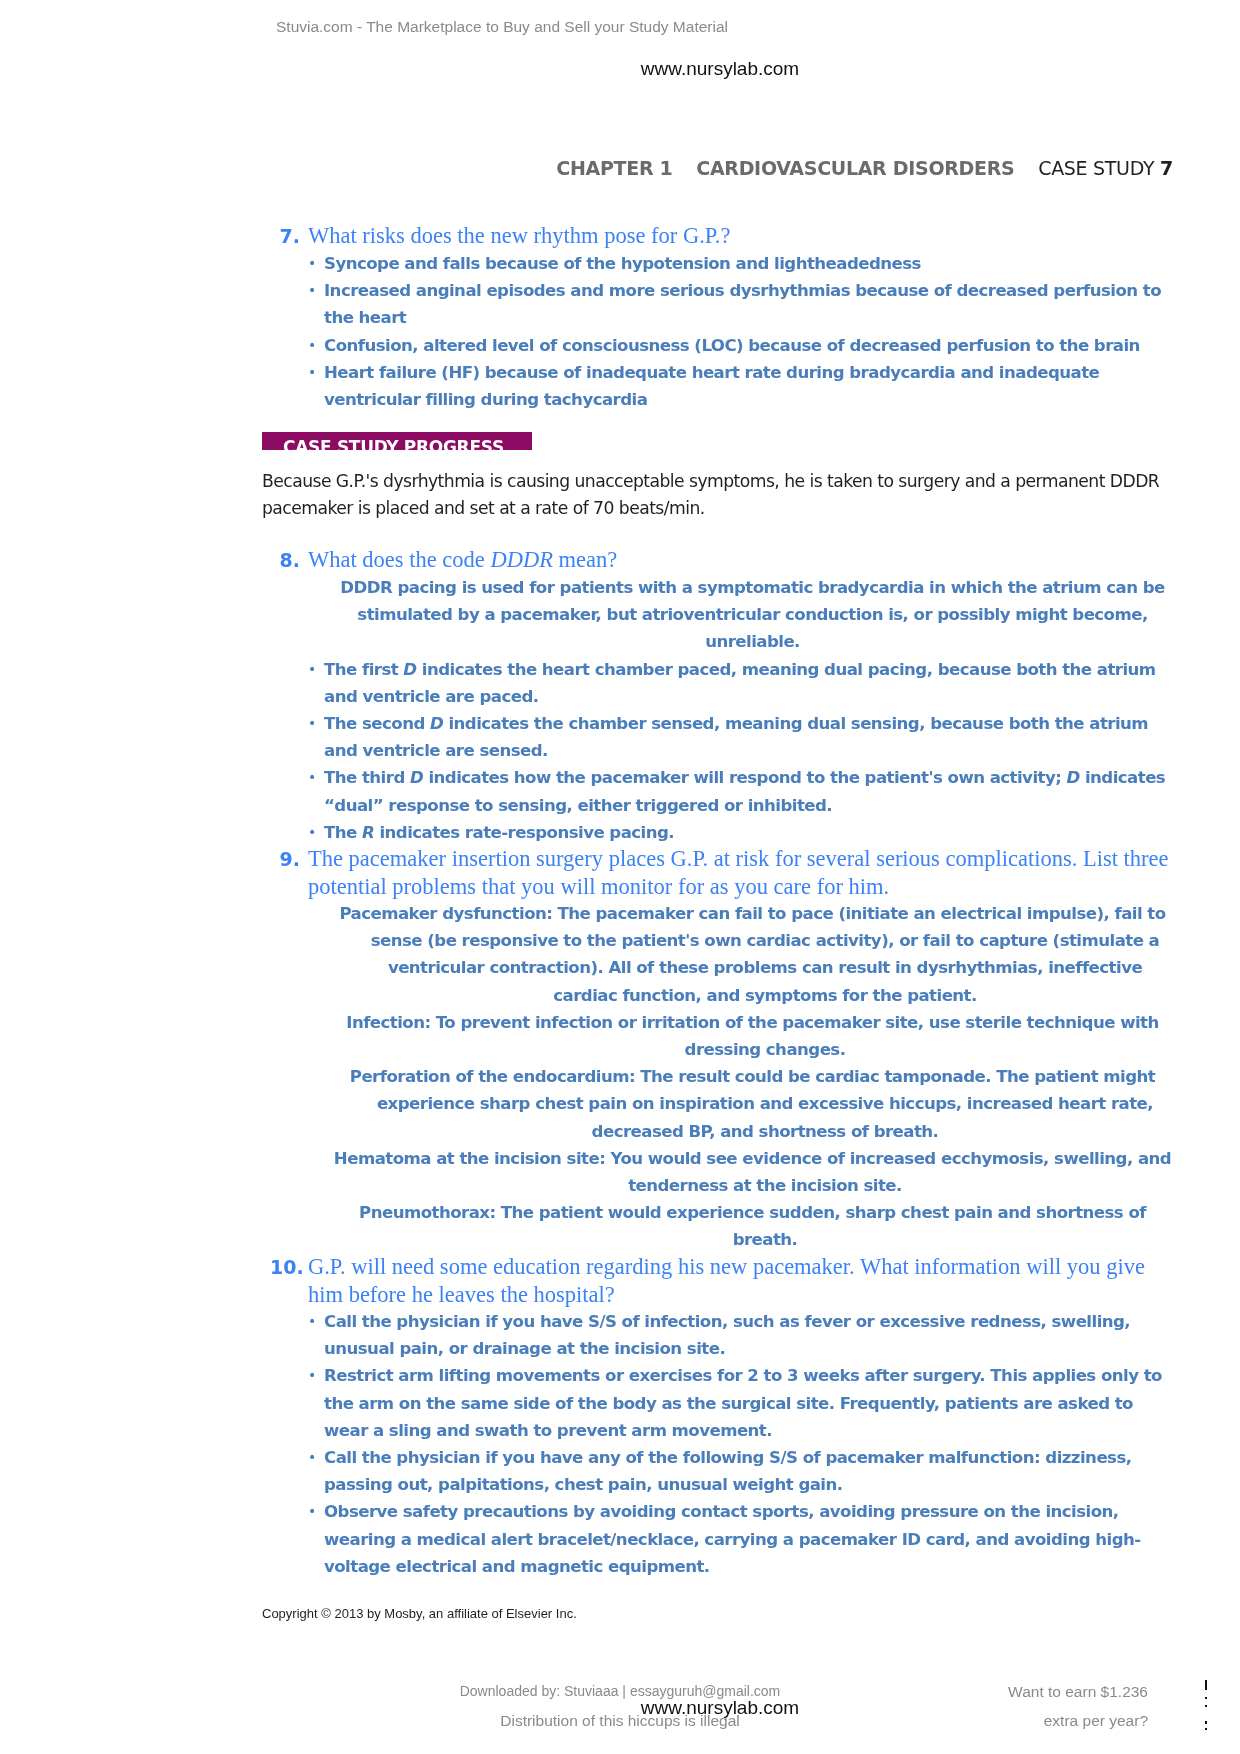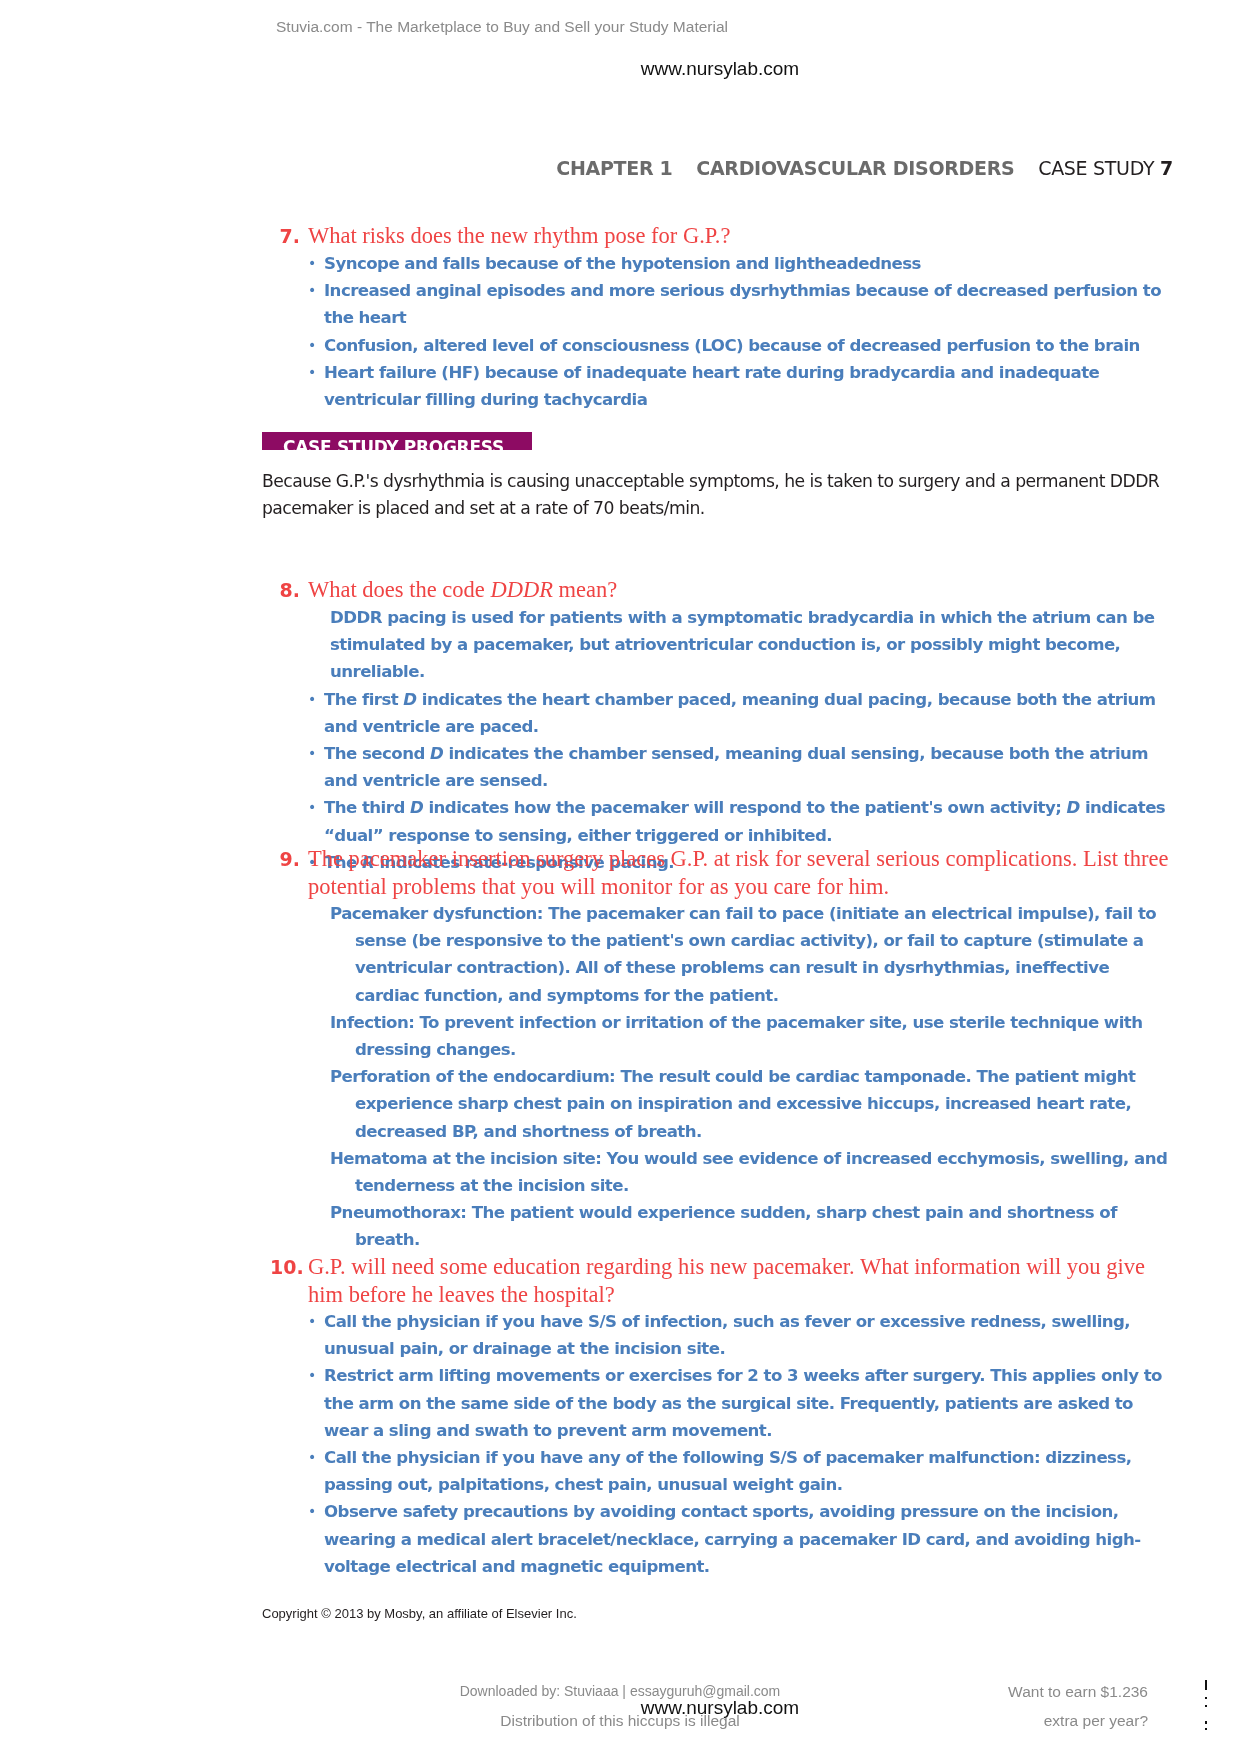--- a/index.html
+++ b/index.html
@@ -14,27 +14,27 @@
 
     .running-head { top: 157px; right: 67px; font-size: 19px; color: #6b6b6b;
       font-family: "DejaVu Sans", sans-serif; letter-spacing: -0.3px; white-space: nowrap; }
     .running-head .rh-bold { font-weight: bold; }
     .running-head .rh-gap { display: inline-block; width: 18px; }
     .running-head .rh-case { color: #231f20; font-weight: normal; }
     .running-head .rh-num { color: #231f20; font-weight: bold; }
 
     .question { position: absolute; left: 270px; width: 905px; }
     .q-head { font-family: "Liberation Serif", serif; font-size: 22.5px; line-height: 27px;
-      color: #ef4444; padding-left: 38px; text-indent: -38px; }
+      color: #3b82f6; padding-left: 38px; text-indent: -38px; }
     .q-num { display: inline-block; width: 38px; text-indent: 0; text-align: right;
       padding-right: 8px; box-sizing: border-box; font-family: "DejaVu Sans", sans-serif;
       font-weight: bold; font-size: 19px; }
     .ans { font-family: "DejaVu Sans", sans-serif; font-weight: bold; color: #4a7ebb;
       font-size: 16.6px; line-height: 27.2px; letter-spacing: -0.55px; }
-    .ans-block { margin-left: 60px; }
+    .ans-block { margin-left: 60px; text-align: center; }
     .bullets { list-style: none; margin: 0; padding: 0; margin-left: 38px; }
     .bullets li { position: relative; padding-left: 16px; }
     .bullets li .dot { position: absolute; left: 0; top: 0; font-weight: normal; font-size: 14px; }
     .hang { padding-left: 25px; text-indent: -25px; }
     .ital { font-style: italic; }
 
     .banner { top: 432px; left: 262px; width: 270px; height: 18px; background: #8d0b63;
       color: #fff; font-family: "DejaVu Sans", sans-serif; font-weight: bold; font-size: 17px;
       line-height: 30px; box-sizing: border-box; padding-left: 21px; letter-spacing: -0.3px; }
     .progress-text { top: 468px; left: 262px; width: 920px; font-family: "DejaVu Sans", sans-serif;
@@ -72,21 +72,21 @@
     <li><span class="dot">•</span><span>Syncope and falls because of the hypotension and lightheadedness</span></li>
     <li><span class="dot">•</span><span>Increased anginal episodes and more serious dysrhythmias because of decreased perfusion to the heart</span></li>
     <li><span class="dot">•</span><span>Confusion, altered level of consciousness (LOC) because of decreased perfusion to the brain</span></li>
     <li><span class="dot">•</span><span>Heart failure (HF) because of inadequate heart rate during bradycardia and inadequate ventricular filling during tachycardia</span></li>
   </ul>
 </div>
 
 <div class="abs banner">CASE STUDY PROGRESS</div>
 <div class="abs progress-text">Because G.P.'s dysrhythmia is causing unacceptable symptoms, he is taken to surgery and a permanent DDDR pacemaker is placed and set at a rate of 70 beats/min.</div>
 
-<div class="question" style="top:576px;">
+<div class="question" style="top:546px;">
   <div class="q-head">
     <span class="q-num">8.</span><span>What does the code </span><span class="ital">DDDR</span><span> mean?</span>
   </div>
   <div class="ans ans-block">DDDR pacing is used for patients with a symptomatic bradycardia in which the atrium can be stimulated by a pacemaker, but atrioventricular conduction is, or possibly might become, unreliable.</div>
   <ul class="bullets ans">
     <li><span class="dot">•</span><span>The first </span><span class="ital">D</span><span> indicates the heart chamber paced, meaning dual pacing, because both the atrium and ventricle are paced.</span></li>
     <li><span class="dot">•</span><span>The second </span><span class="ital">D</span><span> indicates the chamber sensed, meaning dual sensing, because both the atrium and ventricle are sensed.</span></li>
     <li><span class="dot">•</span><span>The third </span><span class="ital">D</span><span> indicates how the pacemaker will respond to the patient's own activity; </span><span class="ital">D</span><span> indicates “dual” response to sensing, either triggered or inhibited.</span></li>
     <li><span class="dot">•</span><span>The </span><span class="ital">R</span><span> indicates rate-responsive pacing.</span></li>
   </ul>

